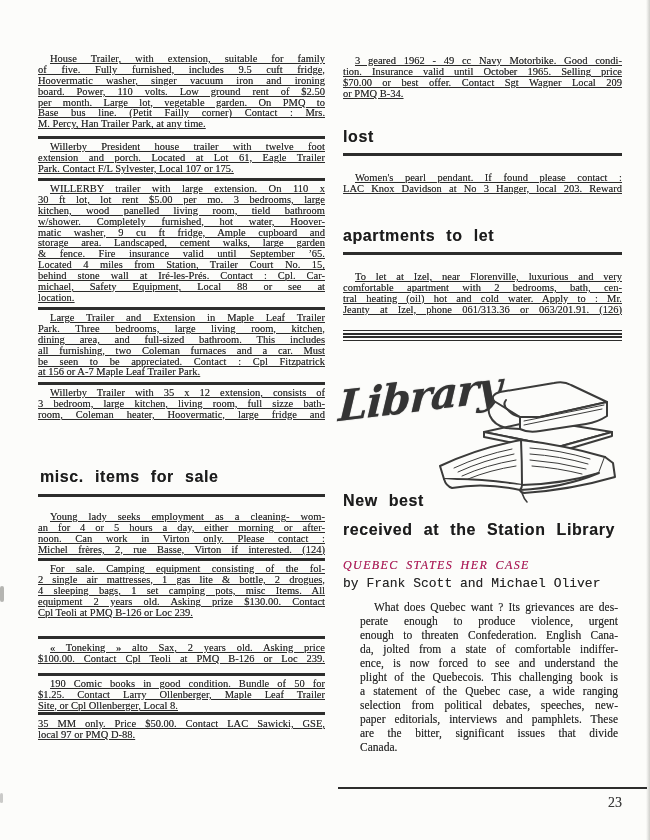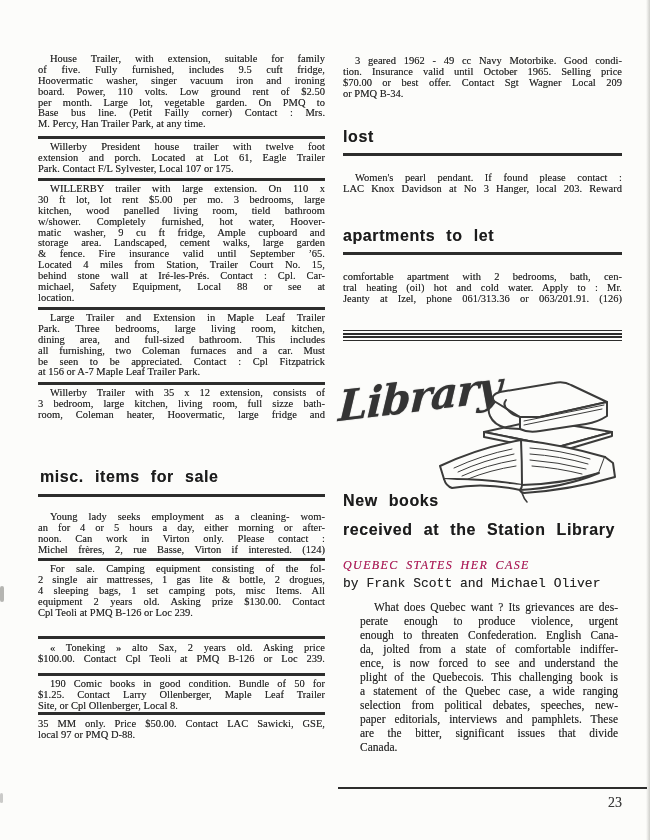--- a/index.html
+++ b/index.html
@@ -9,21 +9,21 @@
     font-family:"Liberation Serif", serif;
     color:#2a2a2a; overflow:hidden;
   }
   
   .edge-right { position:absolute; right:0; top:0; width:4px; height:100%;
     background:linear-gradient(to left,#cfcfcb,rgba(207,207,203,0)); }
   .smudge { position:absolute; background:#8f8f8b; border-radius:2px; }
 
   
   .ad { position:absolute; font-size:10.5px; line-height:10.9px;
-    text-shadow:0 0 0.5px rgba(35,35,35,0.6); }
+    text-shadow:0 0 0.5px rgba(35,35,35,0.6);text-decoration:underline; }
   .ad .line { text-align:justify; text-align-last:justify; height:10.9px; overflow:hidden; }
   .ad .line.first { text-indent:12px; }
   .ad .line.last { text-align-last:left; }
 
   .rule { position:absolute; height:3px; background:#2d2d2c; }
   .rule.thin { height:2px; }
 
   .sec-heading { position:absolute; font-family:"Liberation Sans", sans-serif;
     font-weight:bold; font-size:16px; letter-spacing:0.6px; word-spacing:6px;
     color:#1c1c1c; text-shadow:0 0 0.5px rgba(20,20,20,0.5); white-space:nowrap; }
@@ -166,20 +166,21 @@
 
   <div class="ad" style="left:343px;top:173px;width:279px">
       <div class="line first">Women's pearl pendant. If found please contact :</div>
       <div class="line">LAC Knox Davidson at No 3 Hanger, local 203. Reward</div>
     </div>
 
   <div class="sec-heading" style="left:343px;top:227px">apartments to let</div>
   <div class="rule" style="left:343px;top:252px;width:279px"></div>
 
   <div class="ad" style="left:343px;top:272px;width:279px">
+      <div class="line first">To let at Izel, near Florenville, luxurious and very</div>
       <div class="line">comfortable apartment with 2 bedrooms, bath, cen-</div>
       <div class="line">tral heating (oil) hot and cold water. Apply to : Mr.</div>
       <div class="line">Jeanty at Izel, phone 061/313.36 or 063/201.91. (126)</div>
     </div>
 
   <div class="thick-divider" style="left:343px;top:330px;width:279px">
     <span></span>
       <span></span>
       <span></span>
       <span></span>
@@ -205,21 +206,21 @@
         <path d="M93,64 Q94,86 94,109"></path>
         <path d="M16,103 Q18,110 24,112 Q56,106 92,114 Q94,112 94,109" fill="#fcfcfa"></path>
         <path d="M177,81 L185,87 L187,101 Q142,114 96,117 Q92,116 92,114 Q135,112 171,97" fill="#fcfcfa"></path>
         <path d="M94,117 Q96,123 99,126" stroke-width="1.6"></path>
         <path d="M26,92 Q54,79 84,73 M30,96 Q56,84 86,78 M34,100 Q58,89 88,84 M40,103 Q62,94 88,90" stroke-width="1"></path>
         <path d="M102,72 Q132,74 162,83 M102,78 Q132,80 160,88 M102,84 Q130,86 158,93 M104,90 Q130,92 154,98" stroke-width="1"></path>
       </g>
     </svg>
   </div>
 
-  <div class="sec-heading" style="left:343px;top:492px">New books</div>
+  <div class="sec-heading" style="left:343px;top:492px">New best</div>
   <div class="sec-heading" style="left:343px;top:521px">received at the Station Library</div>
 
   <div class="book-title" style="left:343px;top:558px">QUEBEC STATES HER CASE</div>
   <div class="byline" style="left:343px;top:576px">by Frank Scott and Michael Oliver</div>
 
   <div class="review" style="left:360px;top:600px;width:258px">
       <div class="line first">What does Quebec want ? Its grievances are des-</div>
       <div class="line">perate enough to produce violence, urgent</div>
       <div class="line">enough to threaten Confederation. English Cana-</div>
       <div class="line">da, jolted from a state of comfortable indiffer-</div>

